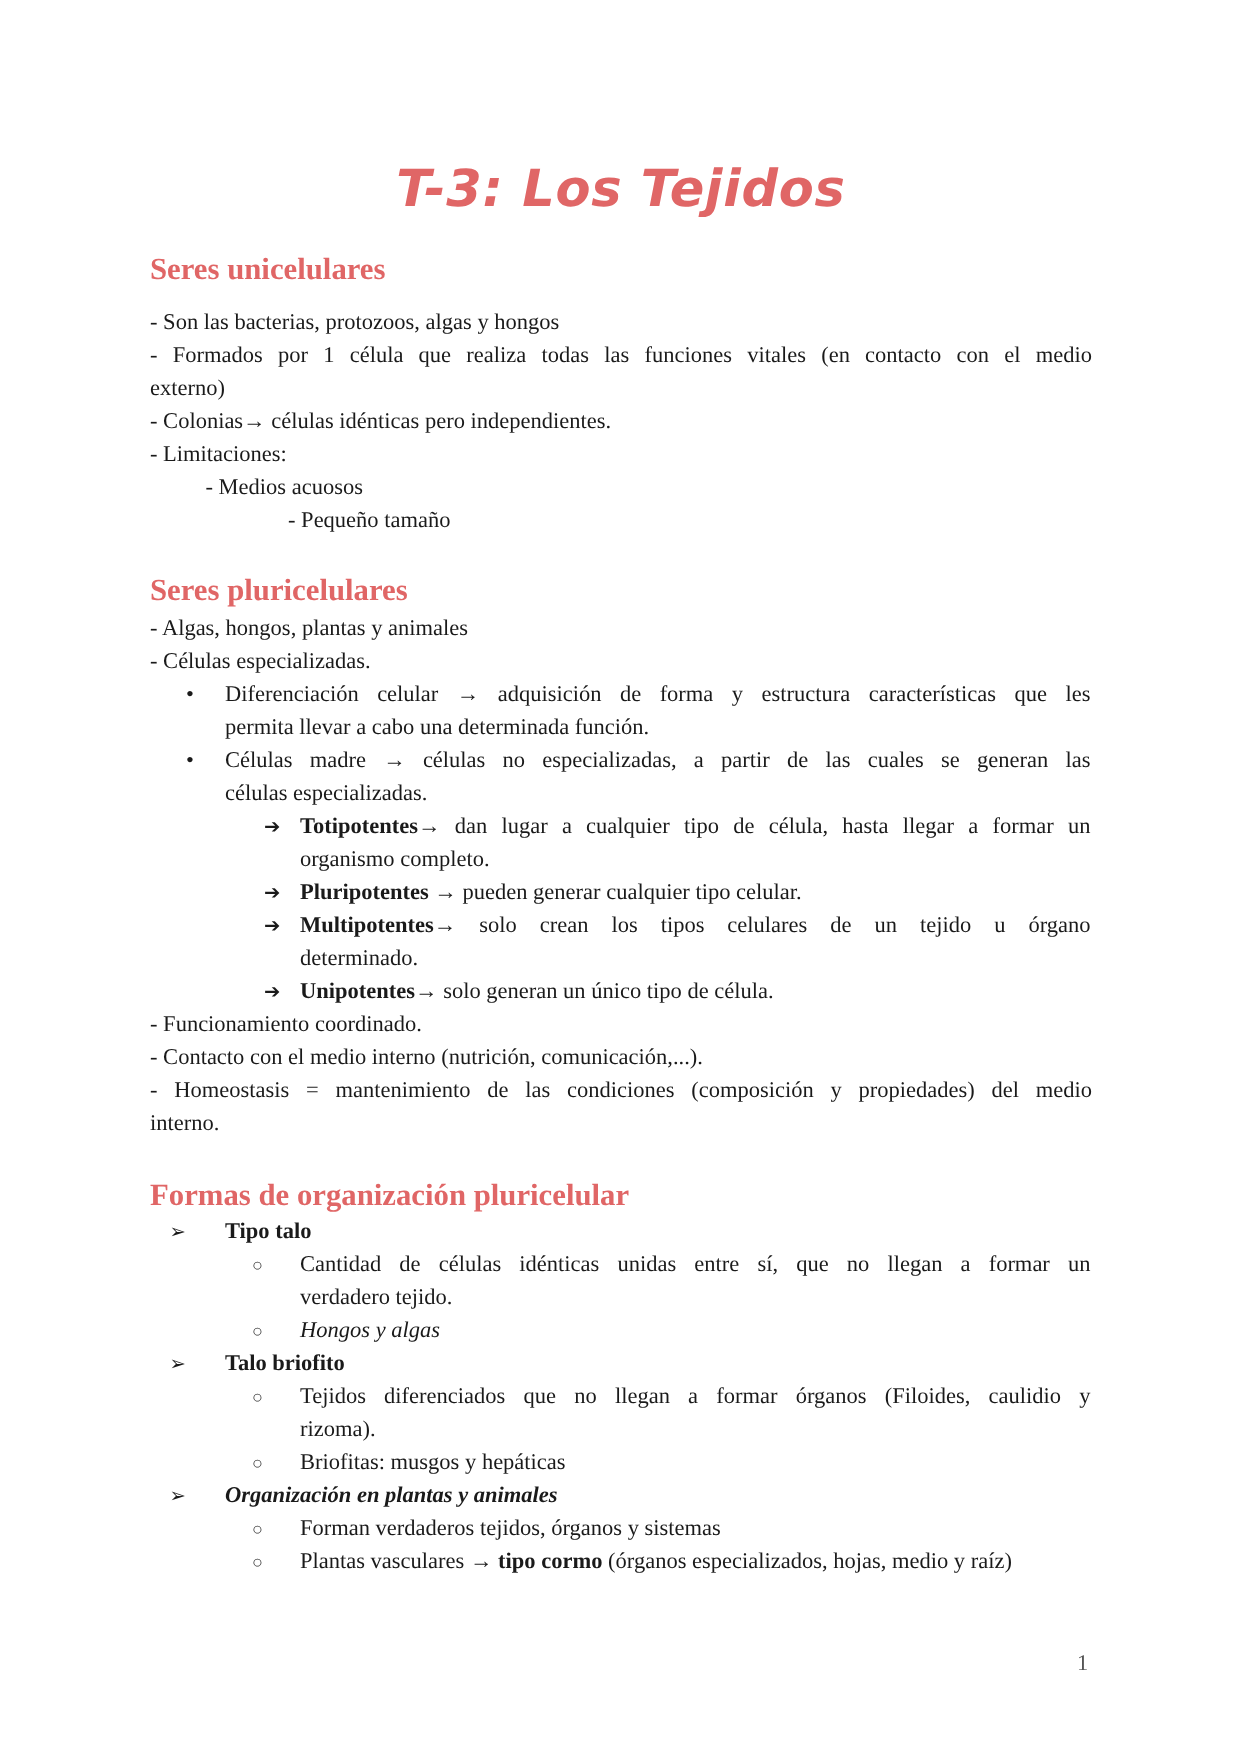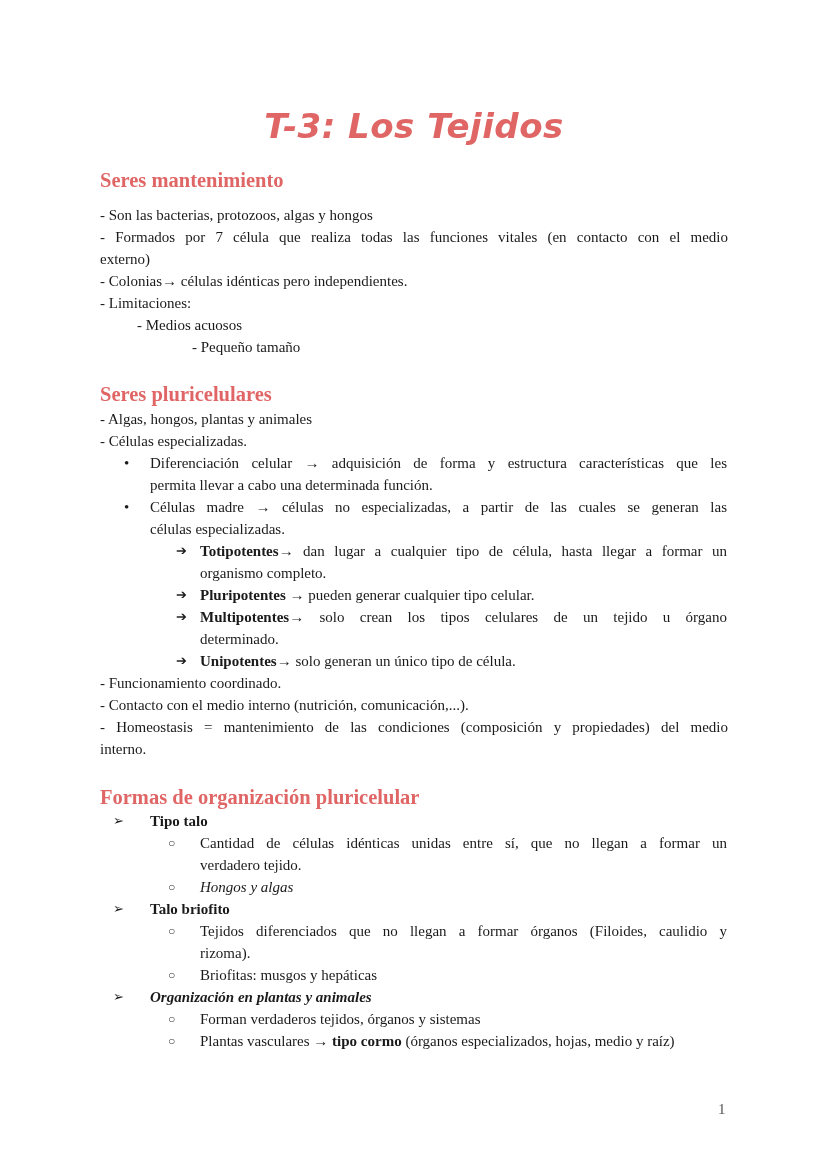--- a/index.html
+++ b/index.html
@@ -33,23 +33,23 @@
     .circ { font-size: 12px; color: #333; }
     .pagenum { position: absolute; left: 718px; top: 1098px; font-size: 15px; color: #555; }
   </style>
 </head>
 <body>
 
 <div class="page">
 
   <div class="title">T-3: Los Tejidos</div>
 
-  <div class="h2" style="top:167px;">Seres mantenimiento</div>
+  <div class="h2" style="top:167px;">Seres unicelulares</div>
   <div class="line" style="top:204px;">- Son las bacterias, protozoos, algas y hongos</div>
-  <div class="line just" style="top:226px;">- Formados por 7 célula que realiza todas las funciones vitales (en contacto con el medio</div>
+  <div class="line just" style="top:226px;">- Formados por 1 célula que realiza todas las funciones vitales (en contacto con el medio</div>
   <div class="line" style="top:248px;">externo)</div>
   <div class="line" style="top:270px;">- Colonias→ células idénticas pero independientes.</div>
   <div class="line" style="top:292px;">- Limitaciones:</div>
   <div class="line" style="top:314px; left:137px;">- Medios acuosos</div>
   <div class="line" style="top:336px; left:153px;margin-left:39px;">- Pequeño tamaño</div>
 
   <div class="h2" style="top:381px;">Seres pluricelulares</div>
   <div class="line" style="top:408px;">- Algas, hongos, plantas y animales</div>
   <div class="line" style="top:430px;">- Células especializadas.</div>
 

